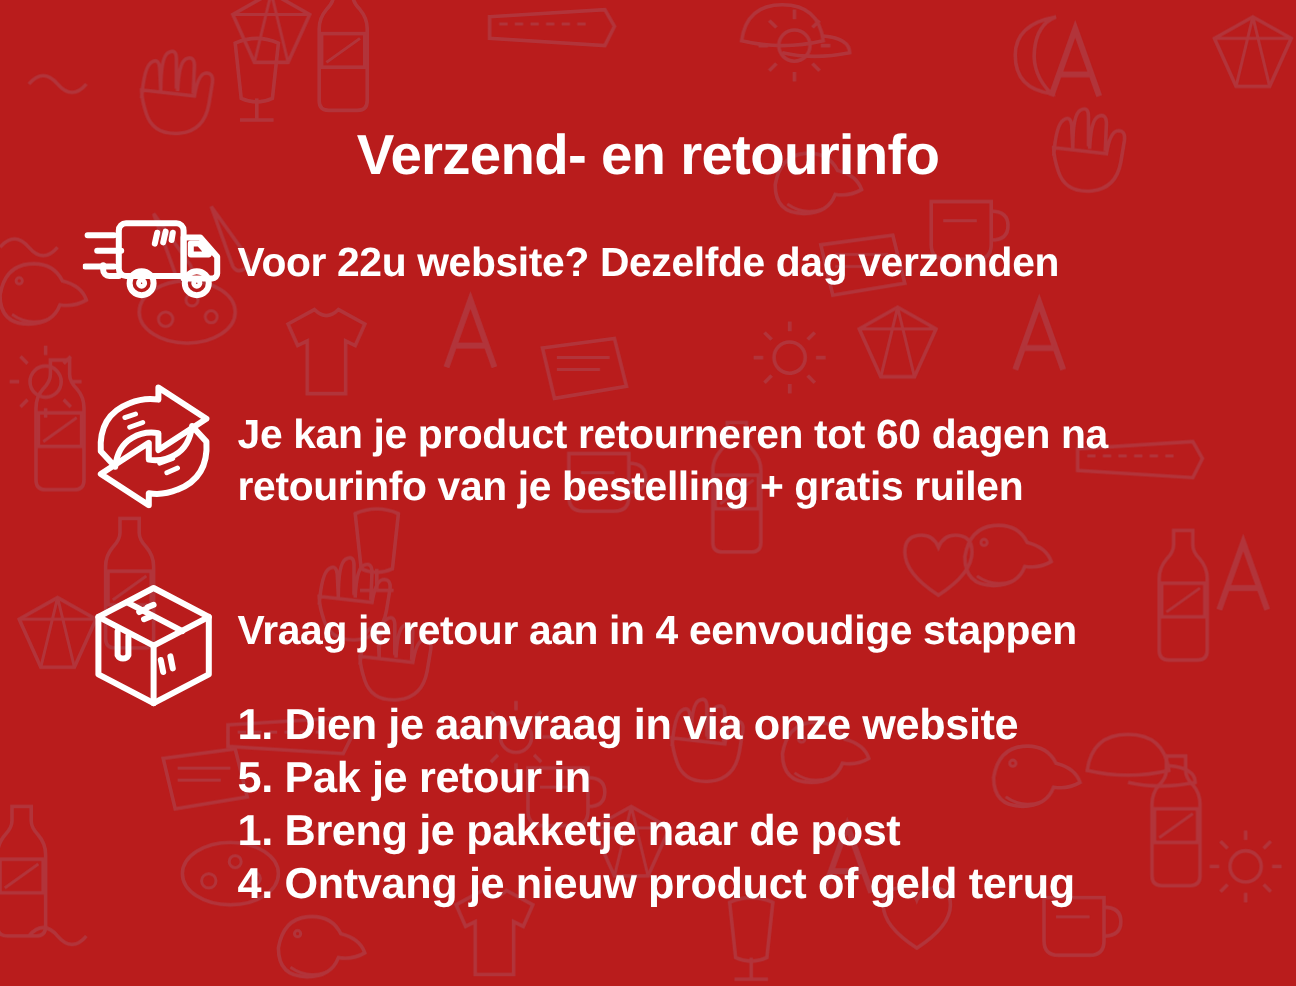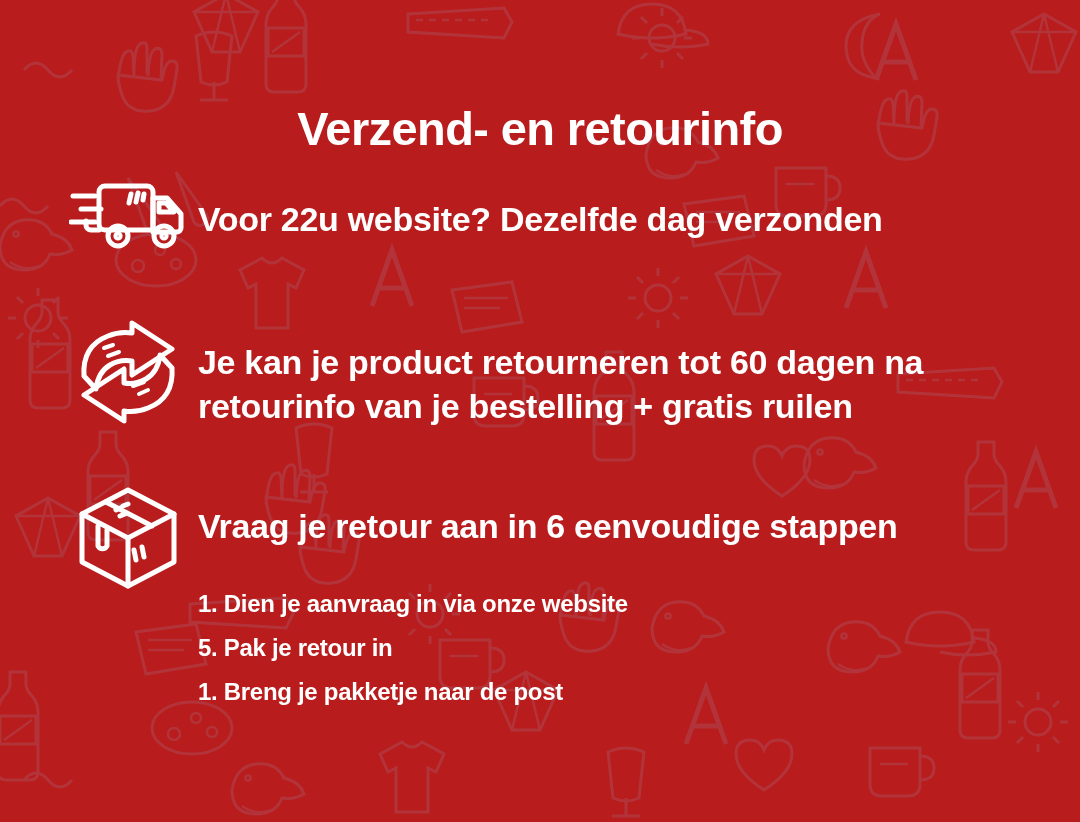--- a/index.html
+++ b/index.html
@@ -85,21 +85,21 @@
 
   .row-text p { margin: 0; }
 
   .steps-list {
     list-style: none;
     margin: 34px 0 0 0;
     padding: 0;
   }
   .steps-list li {
     color: #ffffff;
-    font-size: 24px;
+    font-size: 36px;
     font-weight: bold;
     line-height: 44px;
     letter-spacing: -0.3px;
     white-space: nowrap;
   }
 </style>
 </head>
 <body>
 
 <div class="banner">
@@ -290,23 +290,24 @@
           <path d="M52 6 L98 30 V78 L52 102 L6 78 V30 z"></path>
           <path d="M6 30 L52 54 L98 30"></path>
           <path d="M52 54 V102"></path>
           <path d="M30 18 L76 42"></path>
           <path d="M22 42 v20 a5 5 0 0 0 9 0 V46"></path>
           <path d="M40 26 l4 -2 M47 22 l5 -2 M44 32 l5 -2"></path>
           <path d="M58 66 l2 10 M66 63 l2 10"></path>
         </svg>
       </div>
       <div class="row-text">
-        <p>Vraag je retour aan in 6 eenvoudige stappen</p>
+        <p>Vraag je retour aan in 4 eenvoudige stappen</p>
         <ul class="steps-list">
           <li>1. Dien je aanvraag in via onze website</li>
           <li>5. Pak je retour in</li>
           <li>1. Breng je pakketje naar de post</li>
+          <li>4. Ontvang je nieuw product of geld terug</li>
         </ul>
       </div>
     </div>
 
   </div>
 </div>
 
 </body></html>

